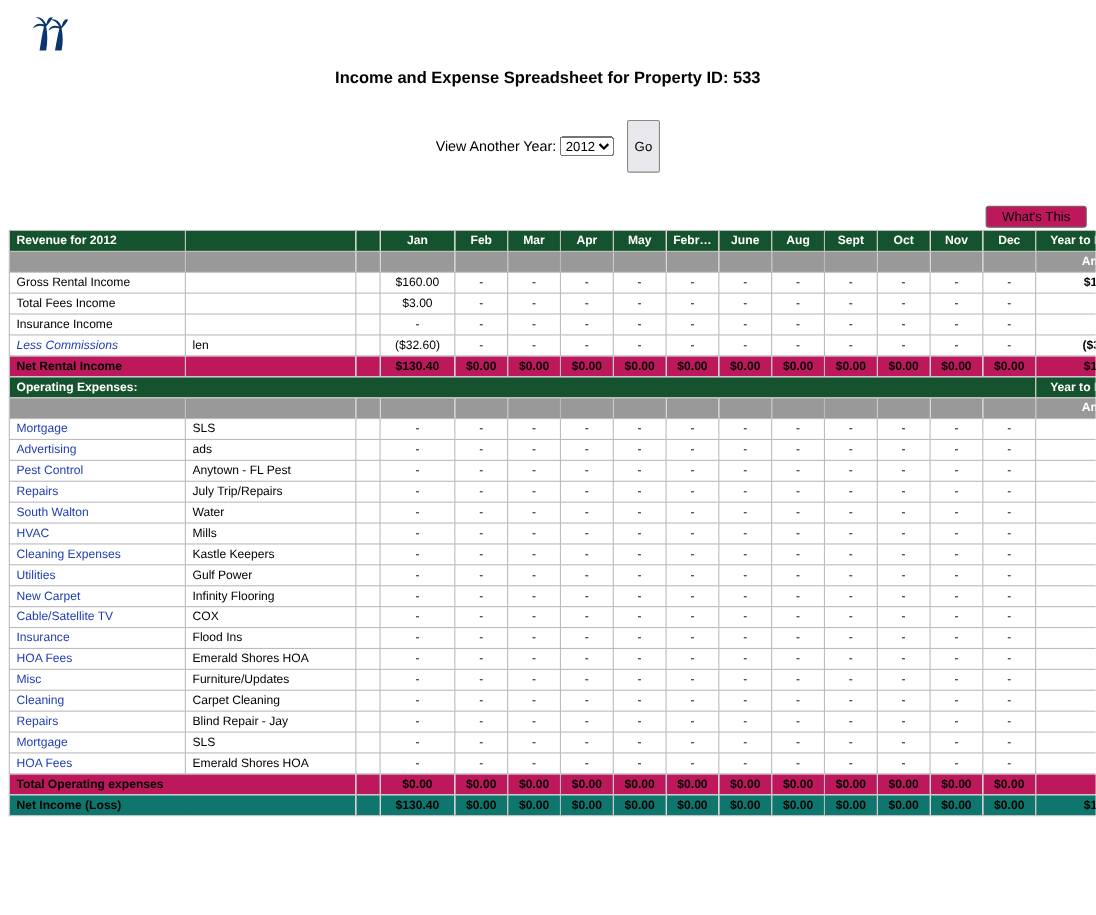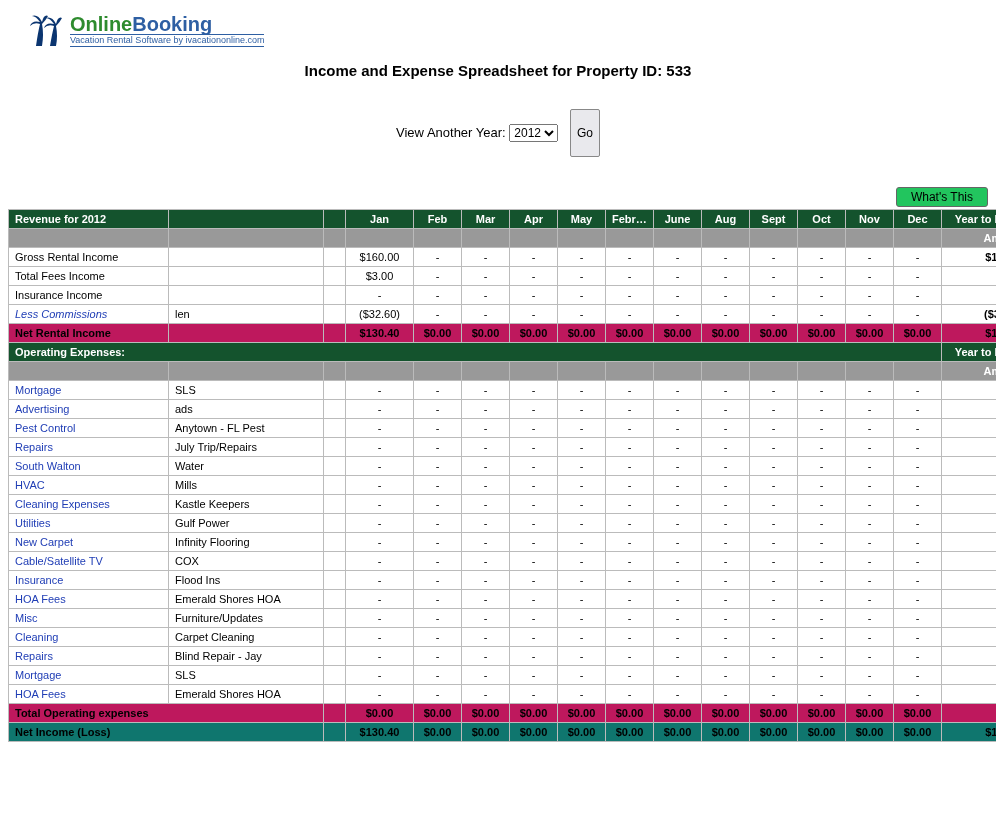--- a/index.html
+++ b/index.html
@@ -33,21 +33,21 @@
   .header-block h1 { font-size: 15px; font-weight: bold; margin: 4px 0; }
   .header-block .sub { font-size: 13px; margin: 2px 0; }
   .year-select { text-align: center; margin-top: 30px; margin-bottom: 30px; font-size:13px;}
   .year-select select { font-size: 12px; }
   .year-select button {
     font-size: 12px; padding: 16px 6px; margin-left: 8px;
     background: #e9e9ed; border:1px solid #888; border-radius:2px; cursor:pointer;
   }
   .whats-this-row { text-align: right; margin-bottom: 2px; }
   .whats-this-row button {
-    font-size: 12px; padding: 2px 14px; background:#22c55e;
+    font-size: 12px; padding: 2px 14px; background:#be185d;
     border:1px solid #666; border-radius:3px; cursor:pointer;
   }
   table.sheet {
     border-collapse: collapse;
     width: 100%;
     table-layout: fixed;
   }
   table.sheet th, table.sheet td {
     border: 1px solid #bbb;
     padding: 3px 6px;
@@ -88,26 +88,20 @@
 
 <div class="logo">
   <div class="palm">
     <svg width="40" height="36" viewBox="0 0 40 36">
       <g fill="#0b3570">
         <path d="M10 34 Q12 20 14 12 Q8 10 4 14 Q6 8 14 10 Q10 4 6 4 Q12 2 16 10 Q18 2 22 4 Q20 8 16 12 Q18 22 16 34 Z"></path>
         <path d="M24 34 Q26 22 28 14 Q22 12 18 16 Q20 10 28 12 Q24 6 20 6 Q26 4 30 12 Q32 4 36 6 Q34 10 30 14 Q32 24 30 34 Z"></path>
       </g>
     </svg>
   </div>
-  <div class="text">
-    <div class="brand">
-      <span class="o">Online</span><span class="b">Booking</span>
-    </div>
-    <div class="tag">Vacation Rental Software by ivacationonline.com</div>
-  </div>
 </div>
 
 <div class="header-block">
   <h1>Income and Expense Spreadsheet for Property ID: 533</h1>
 </div>
 
 <div class="year-select">
   <span>View Another Year:</span>
   <select>
     <option>2012</option>

